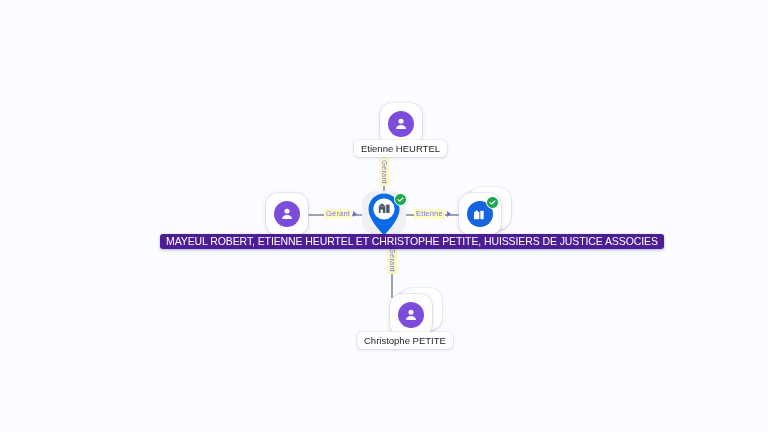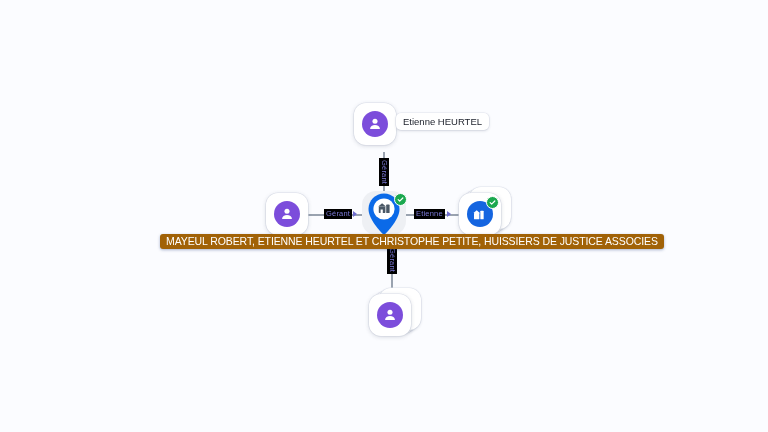--- a/index.html
+++ b/index.html
@@ -32,21 +32,21 @@
   .edge-v { width: 1.6px; }
   .edge-h { height: 1.6px; }
 
   .edge-label {
     position: absolute;
     z-index: 6;
     color: #7b79d6;
     font-size: 7.5px;
     letter-spacing: .2px;
     white-space: nowrap;
-    background: #000000;
+    background: #fef9c3;
     padding: 0 2px;
     line-height: 10px;
   }
   .edge-label.vertical {
     writing-mode: vertical-rl;
     padding: 2px 0;
   }
   .edge-arrow {
     position: absolute;
     z-index: 6;
@@ -66,21 +66,21 @@
     border-left: 3px solid transparent;
     border-right: 3px solid transparent;
     border-bottom: 4px solid #6f6dd0;
   }
 
   
   .node {
     position: absolute;
     z-index: 10;
     display: flex;
-    flex-direction: row;
+    flex-direction: column;
     align-items: center;
   }
 
   .node-card {
     position: relative;
     width: 42px;
     height: 42px;
     border-radius: 12px;
     background: #ffffff;
     box-shadow: 0 1px 4px rgba(40,50,80,.18), 0 0 0 .6px rgba(225,228,238,.9);
@@ -178,21 +178,21 @@
   }
 
   
   #selected-banner {
     position: absolute;
     left: 160px;
     top: 234px;
     height: 15px;
     line-height: 15px;
     padding: 0 6px;
-    background: #a16207;
+    background: #4c1d95;
     border-radius: 3px;
     color: #ffffff;
     font-size: 10.5px;
     letter-spacing: -.1px;
     white-space: nowrap;
     z-index: 40;
     box-shadow: 0 1px 3px rgba(10,40,110,.35);
     overflow: hidden;
   }
 </style>
@@ -285,17 +285,18 @@
 
   <div class="node" style="left:369px; top:294px;">
     <div class="node-card stacked">
       <div class="avatar person">
         <svg width="16" height="16" viewBox="0 0 24 24" fill="#ffffff" aria-hidden="true">
           <circle cx="12" cy="8" r="3.8"></circle>
           <path d="M4.6 19.6c0-4.1 3.4-6.2 7.4-6.2s7.4 2.1 7.4 6.2z"></path>
         </svg>
       </div>
     </div>
+    <div class="node-label" style="margin-top:-4px; margin-left:-12px;">Christophe PETITE</div>
   </div>
 
   <div id="selected-banner">MAYEUL ROBERT, ETIENNE HEURTEL ET CHRISTOPHE PETITE, HUISSIERS DE JUSTICE ASSOCIES</div>
 
 </div>
 
 </body></html>

